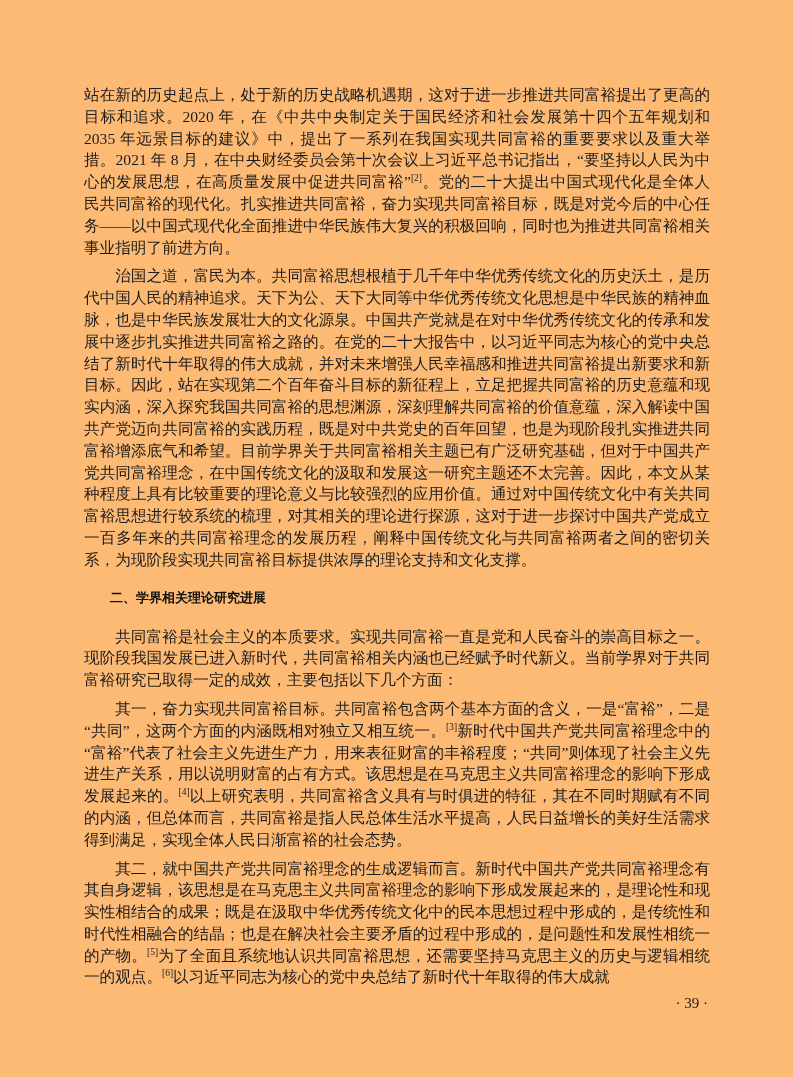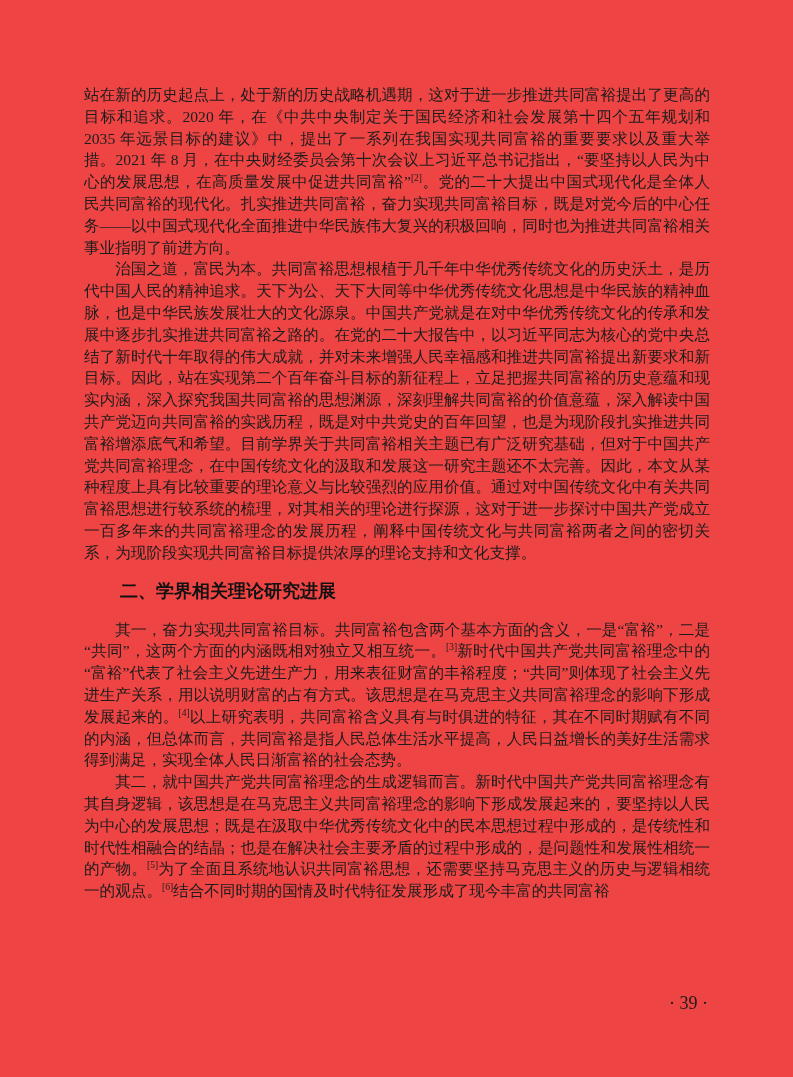--- a/index.html
+++ b/index.html
@@ -4,21 +4,21 @@
 <style>
   html, body {
     margin: 0;
     padding: 0;
     background: #ffffff;
   }
   .page {
     position: relative;
     width: 793px;
     height: 1077px;
-    background: #ef4444;
+    background: #fdba74;
     overflow: hidden;
     font-family: "Liberation Serif", "DejaVu Serif", serif;
     color: #1c1c1c;
   }
   .article-body {
     position: absolute;
     left: 84px;
     top: 84px;
     width: 626px;
   }
@@ -26,51 +26,53 @@
     margin: 0;
     font-size: 15.6px;
     line-height: 21.8px;
     text-align: justify;
     text-justify: inter-character;
     font-family: "Liberation Serif", "DejaVu Serif", serif;
     color: #1c1c1c;
   }
   .article-body p.indent {
     text-indent: 2em;
+    margin-top: 7px;
   }
   .article-body h2 {
     margin: 16px 0 17px 0;
     font-family: "Liberation Sans", "DejaVu Sans", sans-serif;
     font-weight: bold;
-    font-size: 18px;
+    font-size: 13px;
     line-height: 22px;
     text-indent: 2em;
     color: #111111;
   }
   sup.fnref {
     font-size: 9.5px;
     line-height: 0;
     vertical-align: super;
     letter-spacing: 0;
   }
   .page-footer {
     position: absolute;
     right: 85px;
     top: 992px;
-    font-size: 18px;
+    font-size: 15px;
     line-height: 22px;
     font-family: "Liberation Serif", "DejaVu Serif", serif;
     color: #1c1c1c;
   }
 </style>
 </head>
 <body>
 
 <div class="page">
   <main class="article-body">
       <p><span>站在新的历史起点上，处于新的历史战略机遇期，这对于进一步推进共同富裕提出了更高的目标和追求。2020 年，在《中共中央制定关于国民经济和社会发展第十四个五年规划和 2035 年远景目标的建议》中，提出了一系列在我国实现共同富裕的重要要求以及重大举措。2021 年 8 月，在中央财经委员会第十次会议上习近平总书记指出，“要坚持以人民为中心的发展思想，在高质量发展中促进共同富裕”</span><sup class="fnref">[2]</sup><span>。党的二十大提出中国式现代化是全体人民共同富裕的现代化。扎实推进共同富裕，奋力实现共同富裕目标，既是对党今后的中心任务——以中国式现代化全面推进中华民族伟大复兴的积极回响，同时也为推进共同富裕相关事业指明了前进方向。</span></p>
       <p class="indent"><span>治国之道，富民为本。共同富裕思想根植于几千年中华优秀传统文化的历史沃土，是历代中国人民的精神追求。天下为公、天下大同等中华优秀传统文化思想是中华民族的精神血脉，也是中华民族发展壮大的文化源泉。中国共产党就是在对中华优秀传统文化的传承和发展中逐步扎实推进共同富裕之路的。在党的二十大报告中，以习近平同志为核心的党中央总结了新时代十年取得的伟大成就，并对未来增强人民幸福感和推进共同富裕提出新要求和新目标。因此，站在实现第二个百年奋斗目标的新征程上，立足把握共同富裕的历史意蕴和现实内涵，深入探究我国共同富裕的思想渊源，深刻理解共同富裕的价值意蕴，深入解读中国共产党迈向共同富裕的实践历程，既是对中共党史的百年回望，也是为现阶段扎实推进共同富裕增添底气和希望。目前学界关于共同富裕相关主题已有广泛研究基础，但对于中国共产党共同富裕理念，在中国传统文化的汲取和发展这一研究主题还不太完善。因此，本文从某种程度上具有比较重要的理论意义与比较强烈的应用价值。通过对中国传统文化中有关共同富裕思想进行较系统的梳理，对其相关的理论进行探源，这对于进一步探讨中国共产党成立一百多年来的共同富裕理念的发展历程，阐释中国传统文化与共同富裕两者之间的密切关系，为现阶段实现共同富裕目标提供浓厚的理论支持和文化支撑。</span></p>
       <h2>二、学界相关理论研究进展</h2>
+      <p class="indent"><span>共同富裕是社会主义的本质要求。实现共同富裕一直是党和人民奋斗的崇高目标之一。现阶段我国发展已进入新时代，共同富裕相关内涵也已经赋予时代新义。当前学界对于共同富裕研究已取得一定的成效，主要包括以下几个方面：</span></p>
       <p class="indent"><span>其一，奋力实现共同富裕目标。共同富裕包含两个基本方面的含义，一是“富裕”，二是“共同”，这两个方面的内涵既相对独立又相互统一。</span><sup class="fnref">[3]</sup><span>新时代中国共产党共同富裕理念中的“富裕”代表了社会主义先进生产力，用来表征财富的丰裕程度；“共同”则体现了社会主义先进生产关系，用以说明财富的占有方式。该思想是在马克思主义共同富裕理念的影响下形成发展起来的。</span><sup class="fnref">[4]</sup><span>以上研究表明，共同富裕含义具有与时俱进的特征，其在不同时期赋有不同的内涵，但总体而言，共同富裕是指人民总体生活水平提高，人民日益增长的美好生活需求得到满足，实现全体人民日渐富裕的社会态势。</span></p>
-      <p class="indent"><span>其二，就中国共产党共同富裕理念的生成逻辑而言。新时代中国共产党共同富裕理念有其自身逻辑，该思想是在马克思主义共同富裕理念的影响下形成发展起来的，要坚持以人民为中心的发展思想；既是在汲取中华优秀传统文化中的民本思想过程中形成的，是传统性和时代性相融合的结晶；也是在解决社会主要矛盾的过程中形成的，是问题性和发展性相统一的产物。</span><sup class="fnref">[5]</sup><span>为了全面且系统地认识共同富裕思想，还需要坚持马克思主义的历史与逻辑相统一的观点。</span><sup class="fnref">[6]</sup><span>结合不同时期的国情及时代特征发展形成了现今丰富的共同富裕</span></p>
+      <p class="indent"><span>其二，就中国共产党共同富裕理念的生成逻辑而言。新时代中国共产党共同富裕理念有其自身逻辑，该思想是在马克思主义共同富裕理念的影响下形成发展起来的，是理论性和现实性相结合的成果；既是在汲取中华优秀传统文化中的民本思想过程中形成的，是传统性和时代性相融合的结晶；也是在解决社会主要矛盾的过程中形成的，是问题性和发展性相统一的产物。</span><sup class="fnref">[5]</sup><span>为了全面且系统地认识共同富裕思想，还需要坚持马克思主义的历史与逻辑相统一的观点。</span><sup class="fnref">[6]</sup><span>以习近平同志为核心的党中央总结了新时代十年取得的伟大成就</span></p>
     </main>
   <div class="page-footer">· 39 ·</div>
 </div>
 
 </body></html>

